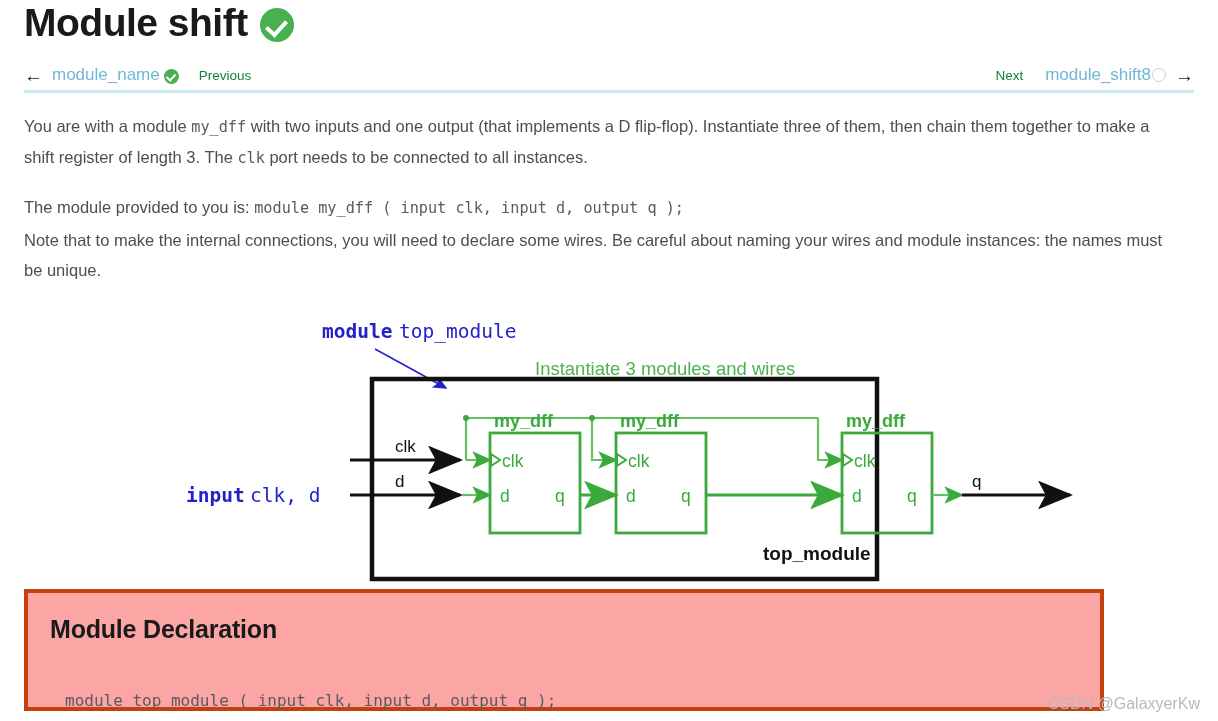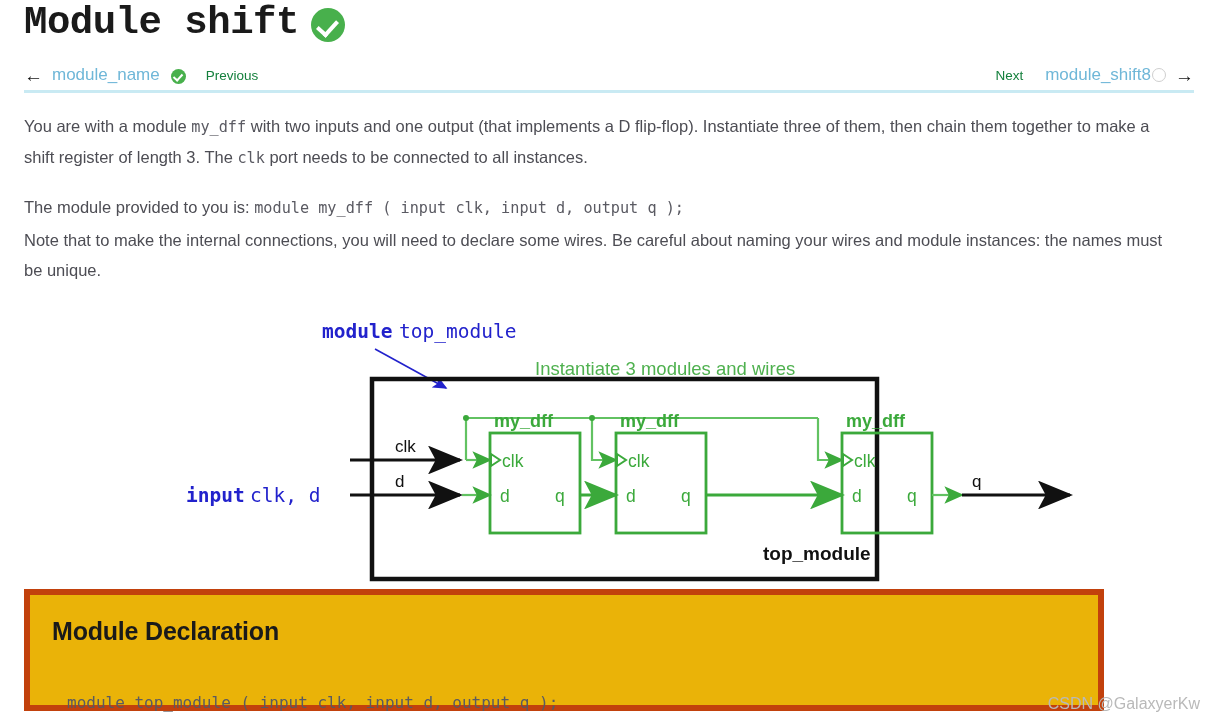--- a/index.html
+++ b/index.html
@@ -31,21 +31,20 @@
     align-items: center;
     gap: 12px;
   }
   .page-title {
     font-size: 39px;
     font-weight: bold;
     color: #1a1a1a;
     letter-spacing: -0.5px;
     line-height: 1.1;
     white-space: nowrap;
-    font-family: Liberation Mono, monospace;
   }
   .check-badge {
     width: 34px;
     height: 34px;
     border-radius: 50%;
     background: #48b04c;
     position: relative;
     flex: 0 0 auto;
     margin-top: 4px;
   }
@@ -94,21 +93,21 @@
     color: #111111;
     line-height: 1;
   }
   .nav-link {
     color: #6fb7d8;
     font-size: 17px;
     text-decoration: none;
     white-space: nowrap;
   }
   .nav-left .nav-arrow { margin-right: 9px; }
-  .nav-left .nav-link { margin-right: 11px; }
+  .nav-left .nav-link { margin-right: 4px; }
   .nav-hint {
     color: #15803d;
     font-size: 13.5px;
     margin-left: 20px;
     white-space: nowrap;
   }
   .nav-right .nav-hint {
     margin-left: 4px;
     margin-right: 22px;
   }
@@ -160,22 +159,22 @@
   }
   .diagram svg { display: block; }
 
   
   .decl-panel {
     position: absolute;
     left: 24px;
     top: 589px;
     width: 1080px;
     height: 122px;
-    background: #eab308;
-    border: 6px solid #c2410c;
+    background: #fca5a5;
+    border: 4px solid #c2410c;
     box-sizing: border-box;
   }
   .decl-title {
     position: absolute;
     left: 22px;
     top: 22px;
     font-size: 25px;
     font-weight: bold;
     color: #1a1a1a;
     letter-spacing: -0.2px;

